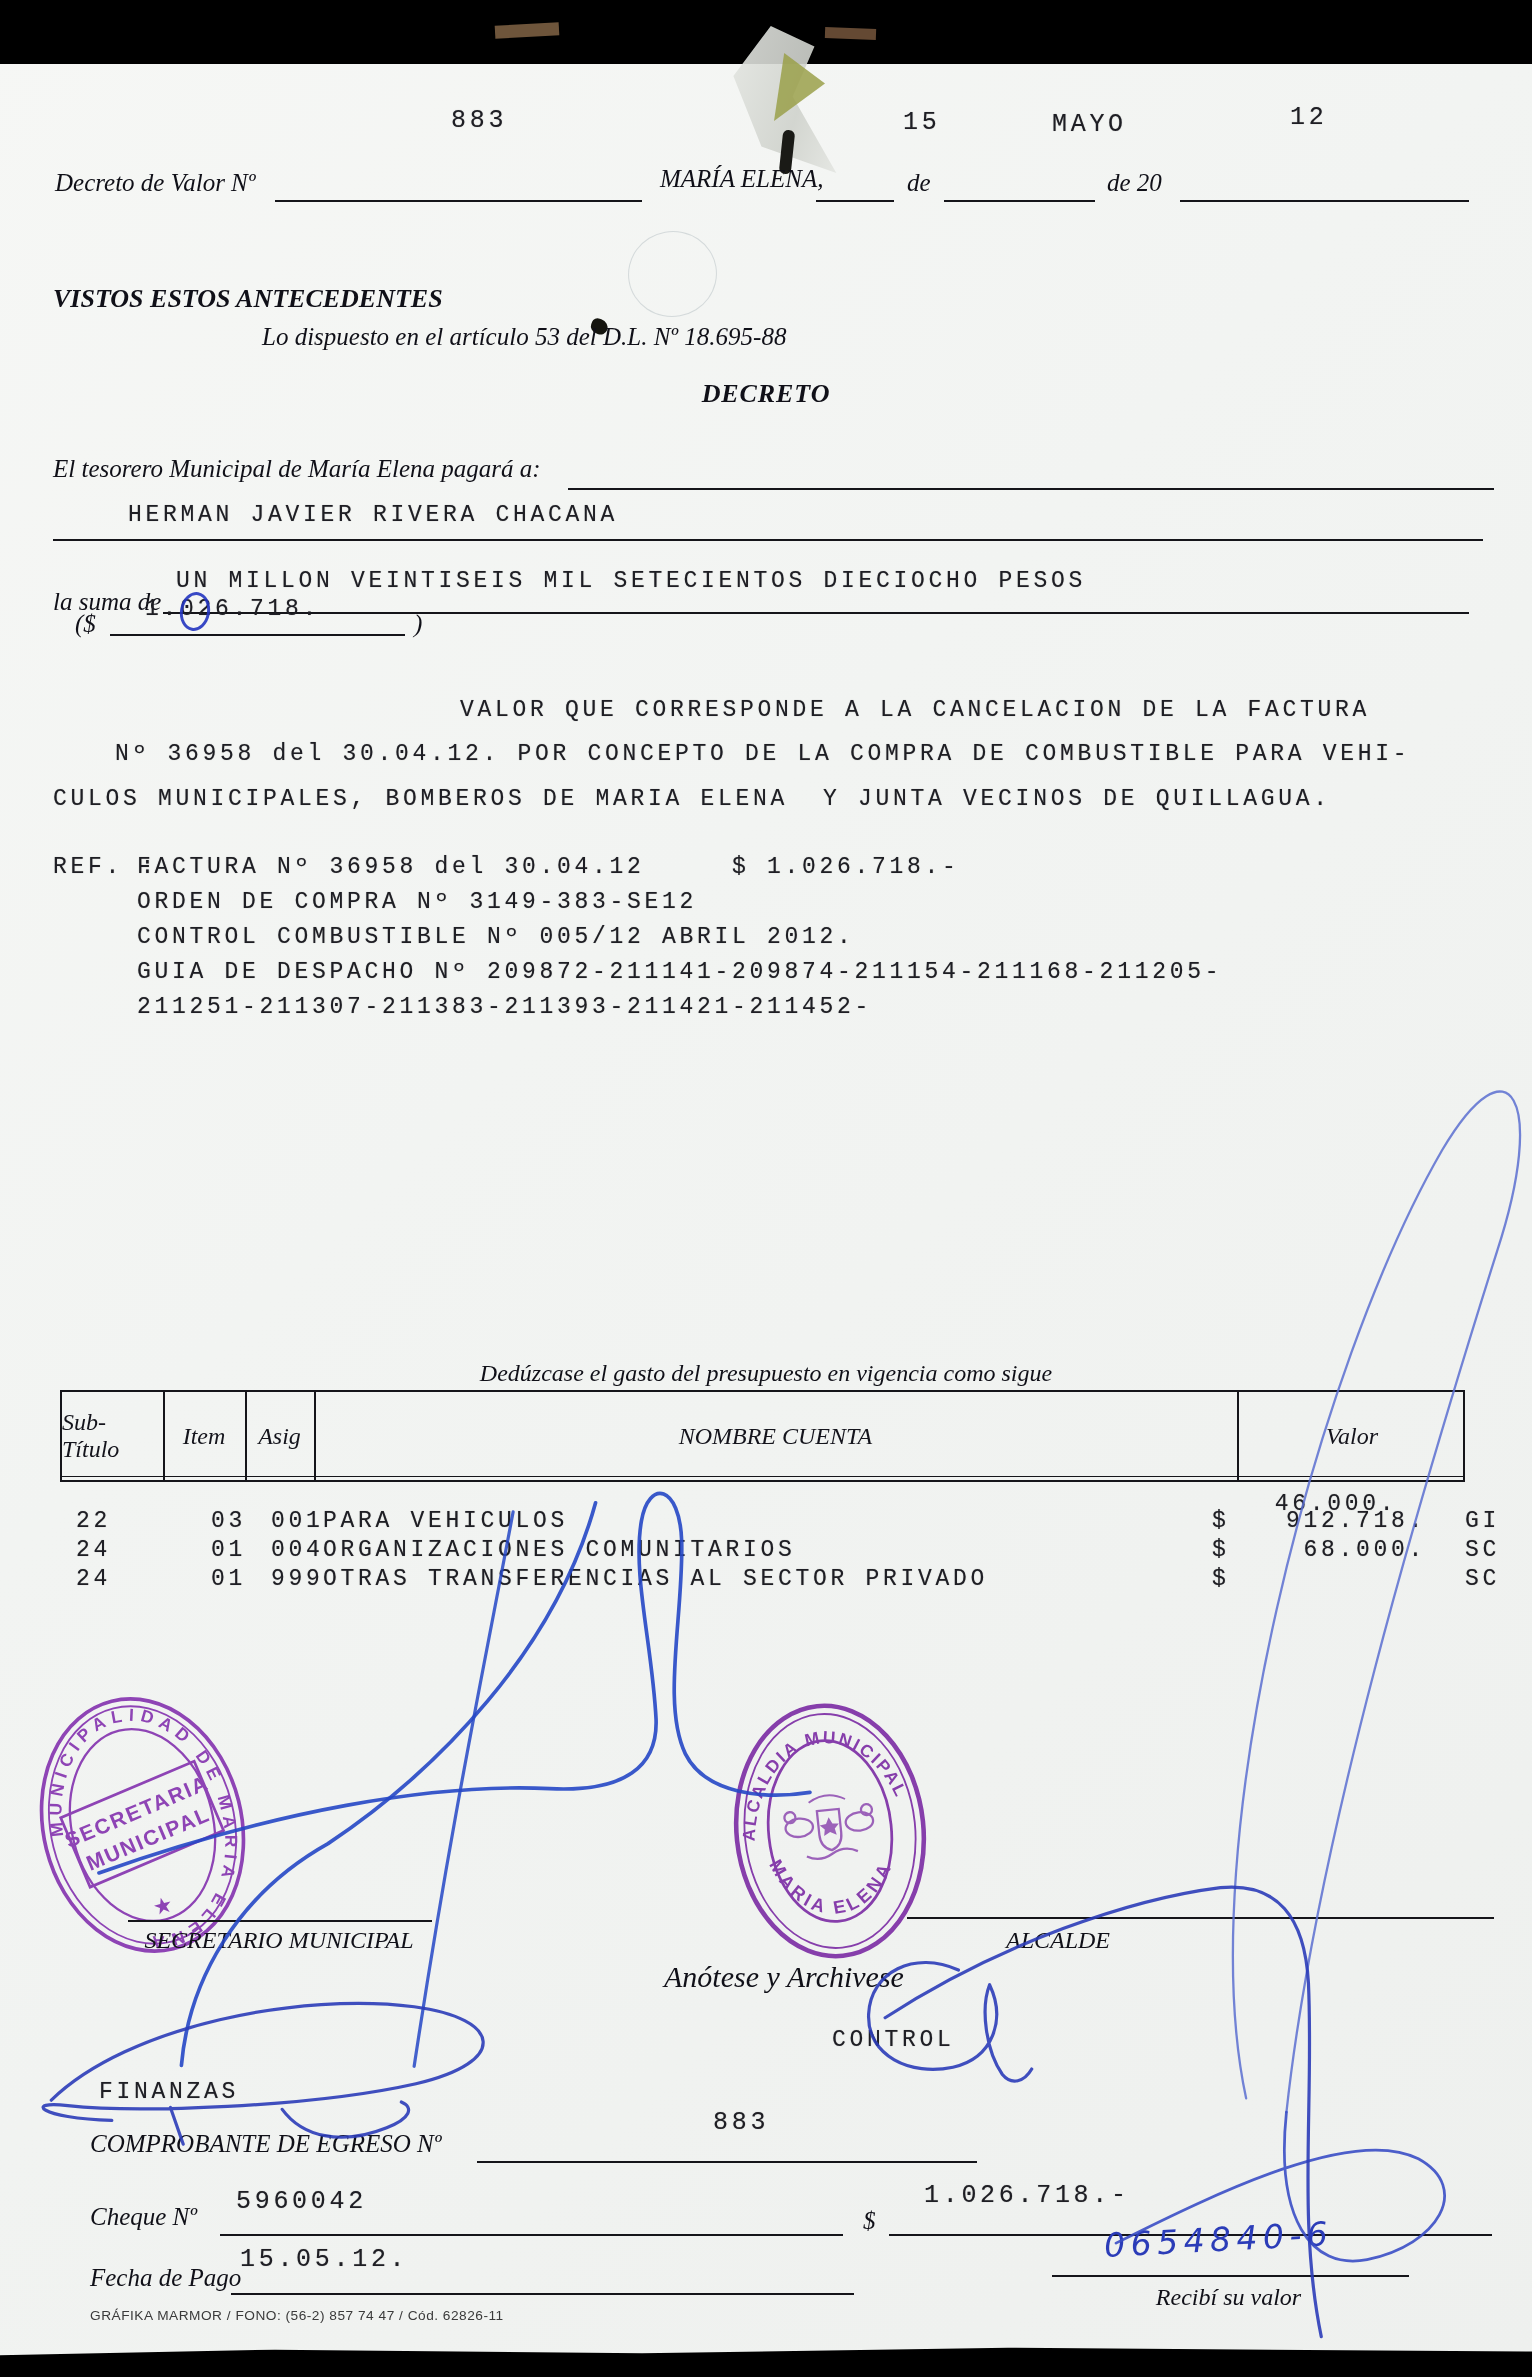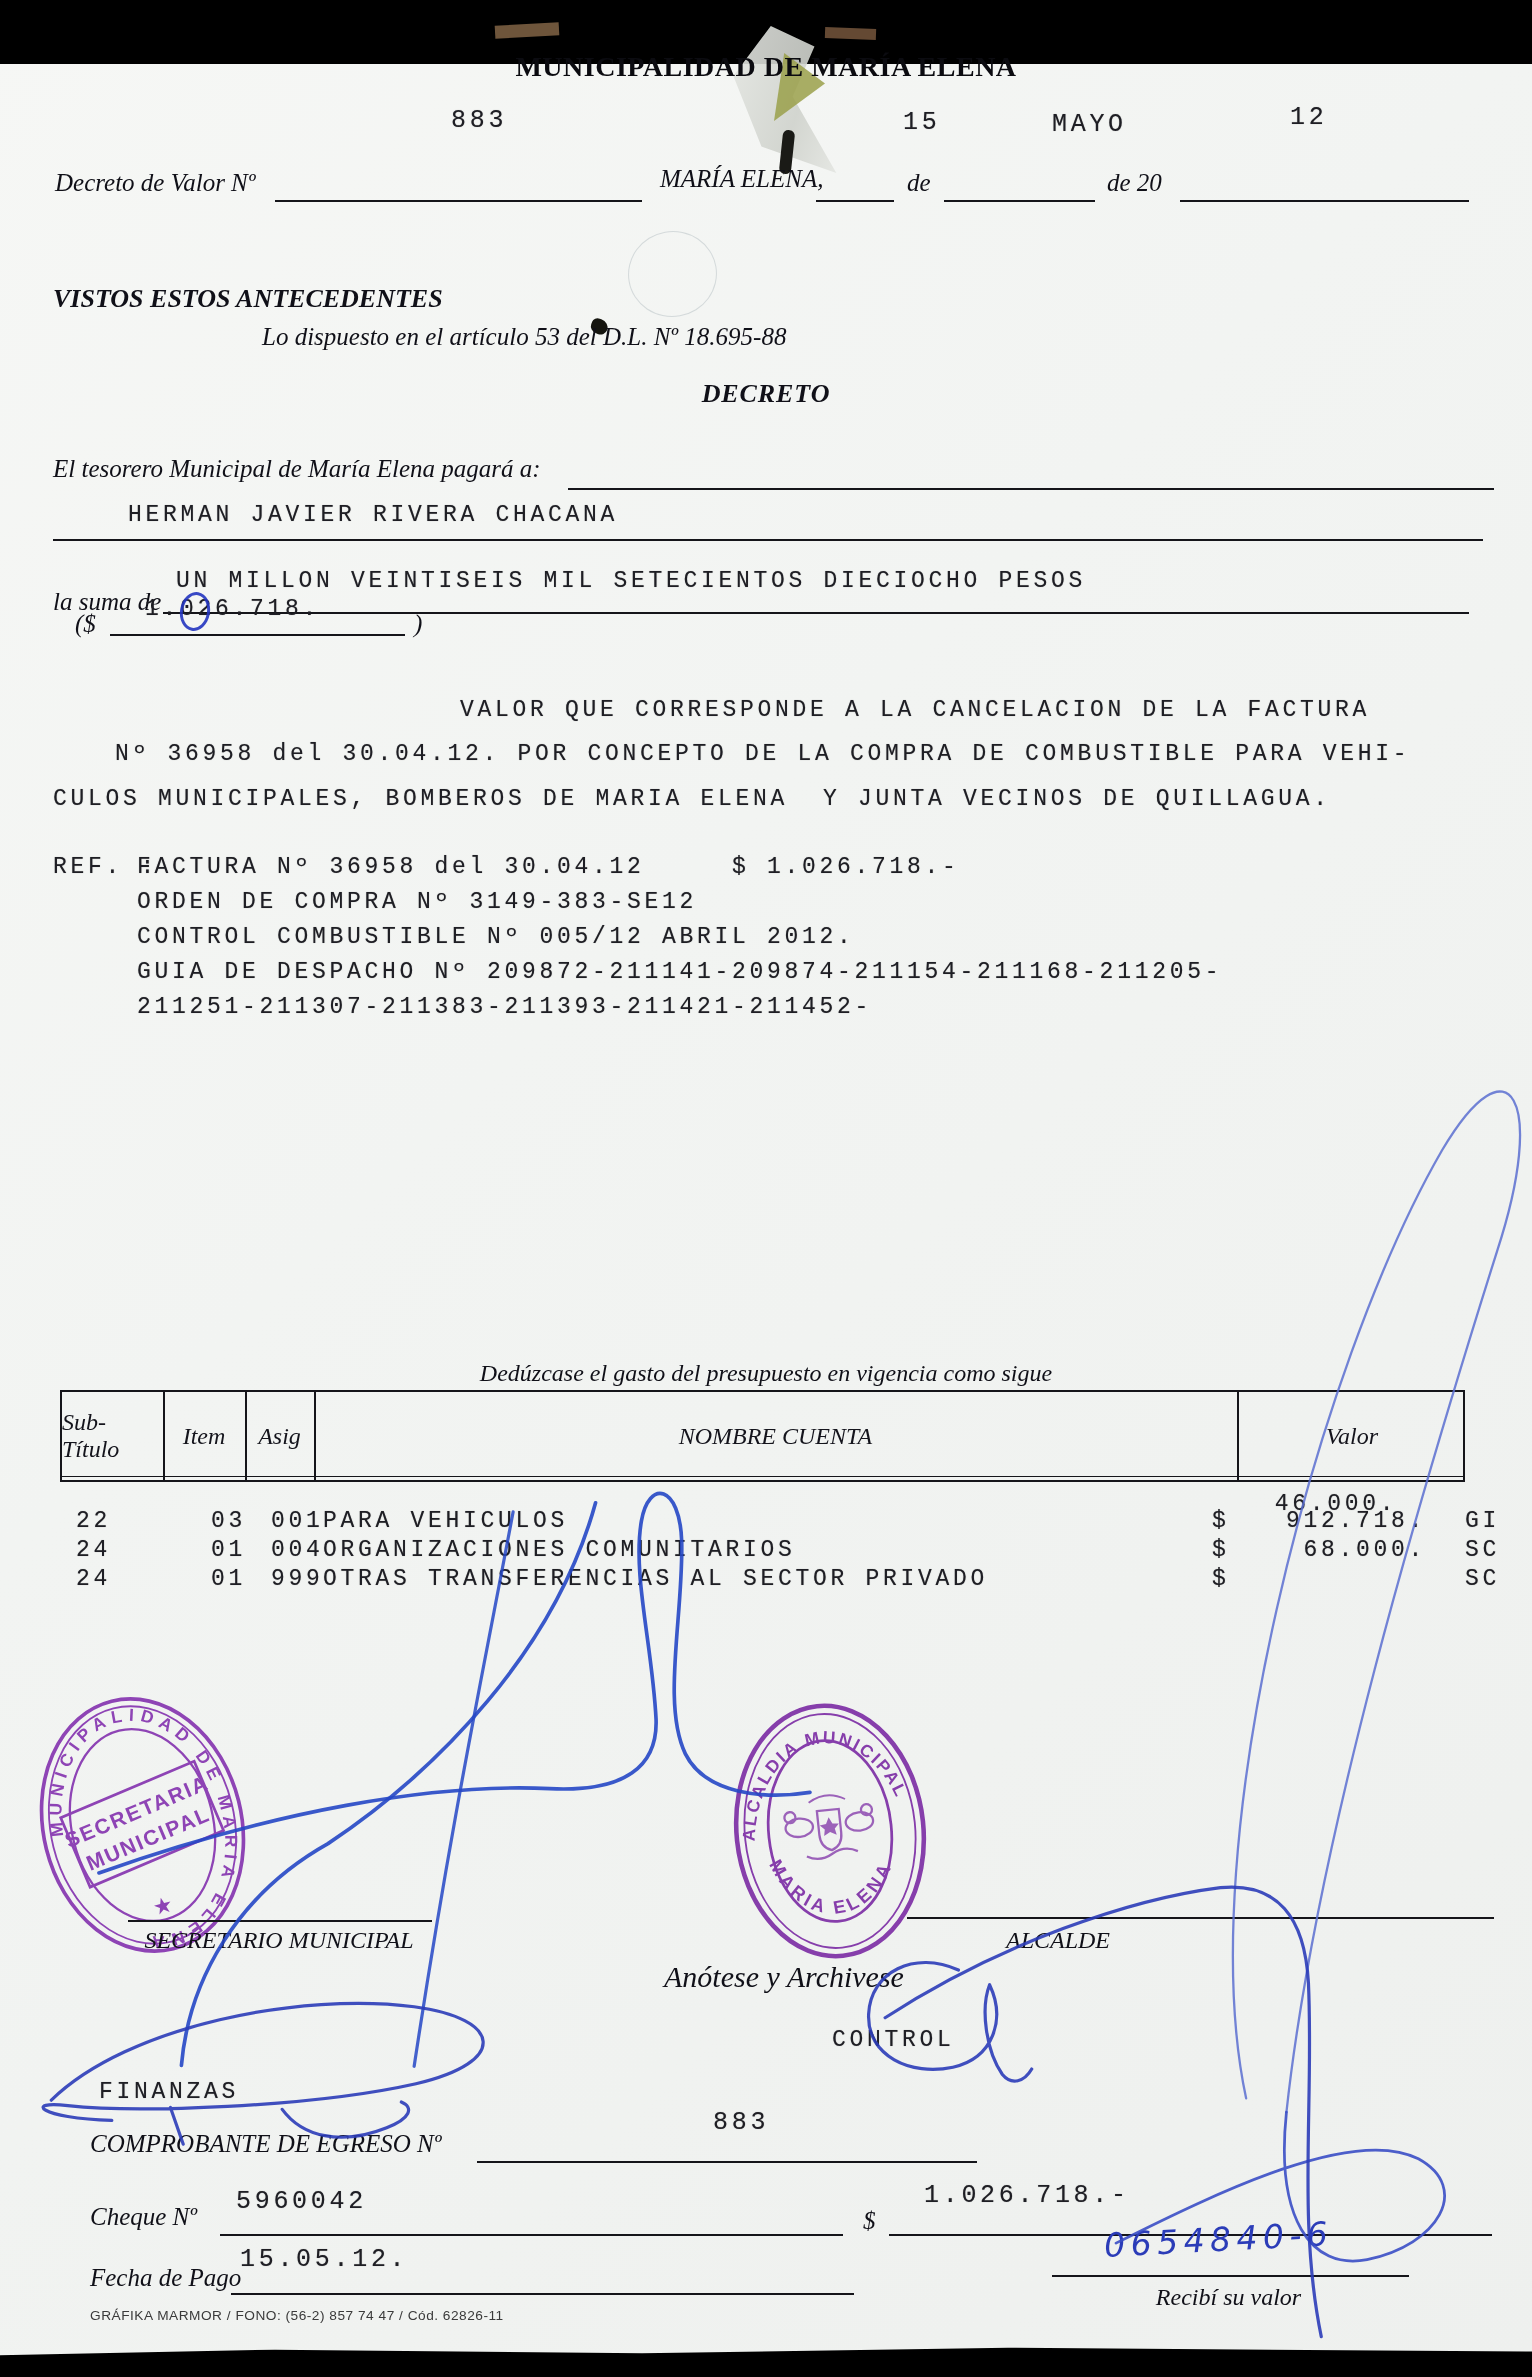--- a/index.html
+++ b/index.html
@@ -35,21 +35,20 @@
   <div class="abs" style="left:825px;top:27.5px;width:51px;height:11px;background:#7d5b40;opacity:.8;transform:rotate(2deg);"></div>
 
   <div class="abs" style="left:724px;top:26px;width:156px;height:147px;background:linear-gradient(110deg,#e6e8e4,#cfd2cc 50%,#f2f3f0);
               clip-path:polygon(30% 0,58% 14%,44% 48%,72% 100%,24% 82%,6% 34%);opacity:.9;"></div>
   <div class="abs" style="left:774px;top:53px;width:51px;height:68px;background:#9aa04a;
               clip-path:polygon(20% 0,100% 45%,0 100%);opacity:.85;"></div>
   <div class="abs" style="left:781px;top:130px;width:12px;height:44px;background:#1a1a16;border-radius:5.5px;transform:rotate(6deg);"></div>
   <div class="abs" style="left:591px;top:319px;width:16.5px;height:14.7px;background:#15150f;border-radius:40% 60% 50% 50%;transform:rotate(20deg);"></div>
   <div class="abs" style="left:628px;top:231px;width:87px;height:84px;border:1.8px solid #b9c2c6;border-radius:50%;opacity:.55;transform:rotate(-10deg);"></div>
 
-  <div class="abs title center" style="left:0;top:51px;width:1532px;">MUNICIPALIDAD DE MARÍA ELENA</div>
 
   <div class="abs tw tw-lg" style="left:451px;top:106px;">883</div>
   <div class="abs tw tw-lg" style="left:903px;top:108px;">15</div>
   <div class="abs tw tw-lg" style="left:1052px;top:110px;">MAYO</div>
   <div class="abs tw tw-lg" style="left:1290px;top:103px;">12</div>
 
   <div class="abs lbl" style="left:55px;top:169px;">Decreto de Valor Nº</div>
   <div class="abs rule" style="left:275px;top:200px;width:367px;"></div>
   <div class="abs lbl" style="left:660px;top:165px;">MARÍA ELENA,</div>
   <div class="abs rule" style="left:816px;top:200px;width:78px;"></div>

